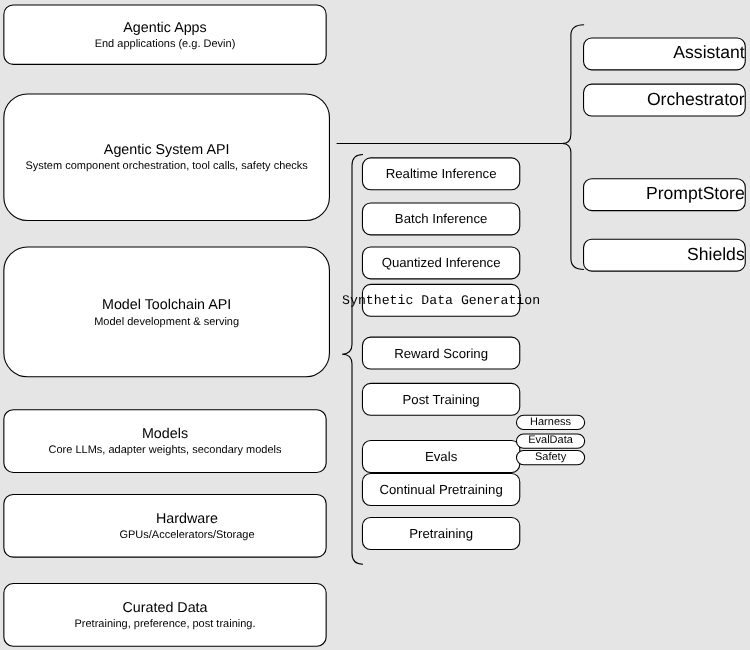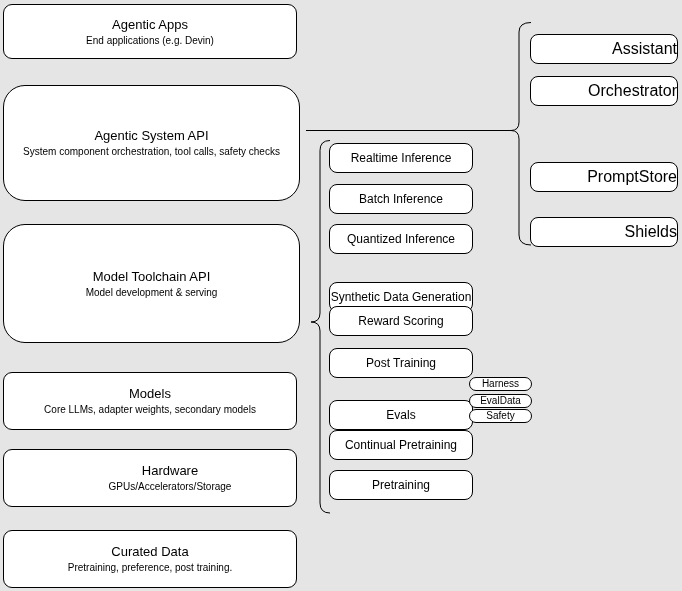--- a/index.html
+++ b/index.html
@@ -143,21 +143,21 @@
 
   <div class="mid-box" style="top:143px;">
     <span>Realtime Inference</span>
   </div>
   <div class="mid-box" style="top:184px;">
     <span>Batch Inference</span>
   </div>
   <div class="mid-box" style="top:224px;">
     <span>Quantized Inference</span>
   </div>
-  <div class="mid-box" style="top:282px;">
+  <div class="mid-box" style="top:258px;font-family:Liberation Mono, monospace;">
     <span>Synthetic Data Generation</span>
   </div>
   <div class="mid-box" style="top:306px;">
     <span>Reward Scoring</span>
   </div>
   <div class="mid-box" style="top:348px;">
     <span>Post Training</span>
   </div>
   <div class="mid-box" style="top:400px;">
     <span>Evals</span>

